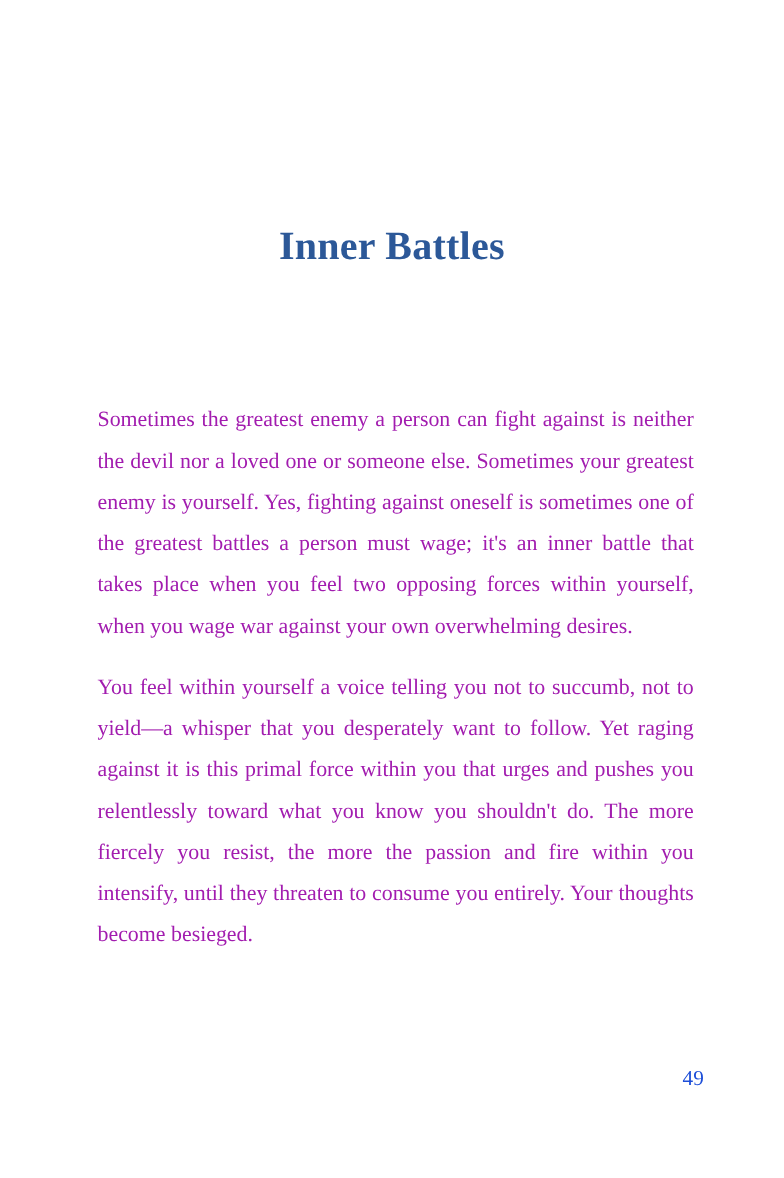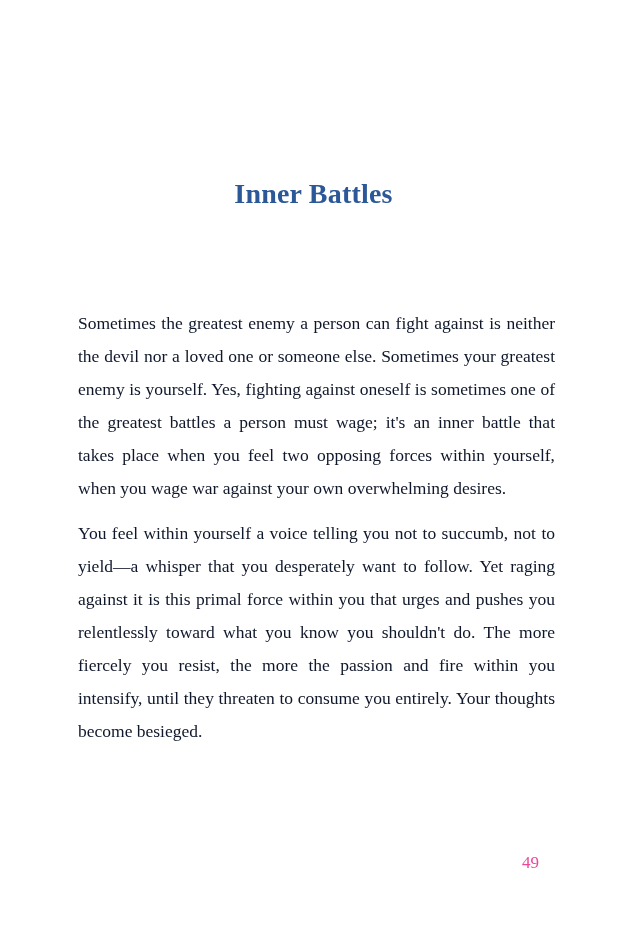--- a/index.html
+++ b/index.html
@@ -16,47 +16,47 @@
     color: #1f1f1f;
     box-sizing: border-box;
     overflow: hidden;
   }
   .chapter-title {
     position: absolute;
     top: 178px;
     left: 0;
     width: 100%;
     text-align: center;
-    font-size: 28px;
+    font-size: 32px;
     font-weight: bold;
     color: #2c5898;
     letter-spacing: 0.2px;
     margin: 0;
   }
   .body-text {
     position: absolute;
     top: 303px;
     left: 78px;
     width: 477px;
   }
   .body-text p {
-    margin: 4px 0 12px 0;
+    margin: 16px 0 12px 0;
     font-size: 17.5px;
     line-height: 33px;
     text-align: justify;
     text-justify: inter-word;
-    color: #0f172a;
+    color: #a21caf;
   }
   .page-number {
     position: absolute;
     top: 852px;
-    right: 88px;
+    right: 64px;
     font-size: 17px;
     line-height: 22px;
-    color: #ec4899;
+    color: #1d4ed8;
   }
 </style>
 </head>
 <body>
 
 <div class="page">
 
   <h1 class="chapter-title">Inner Battles</h1>
 
   <div class="body-text">

